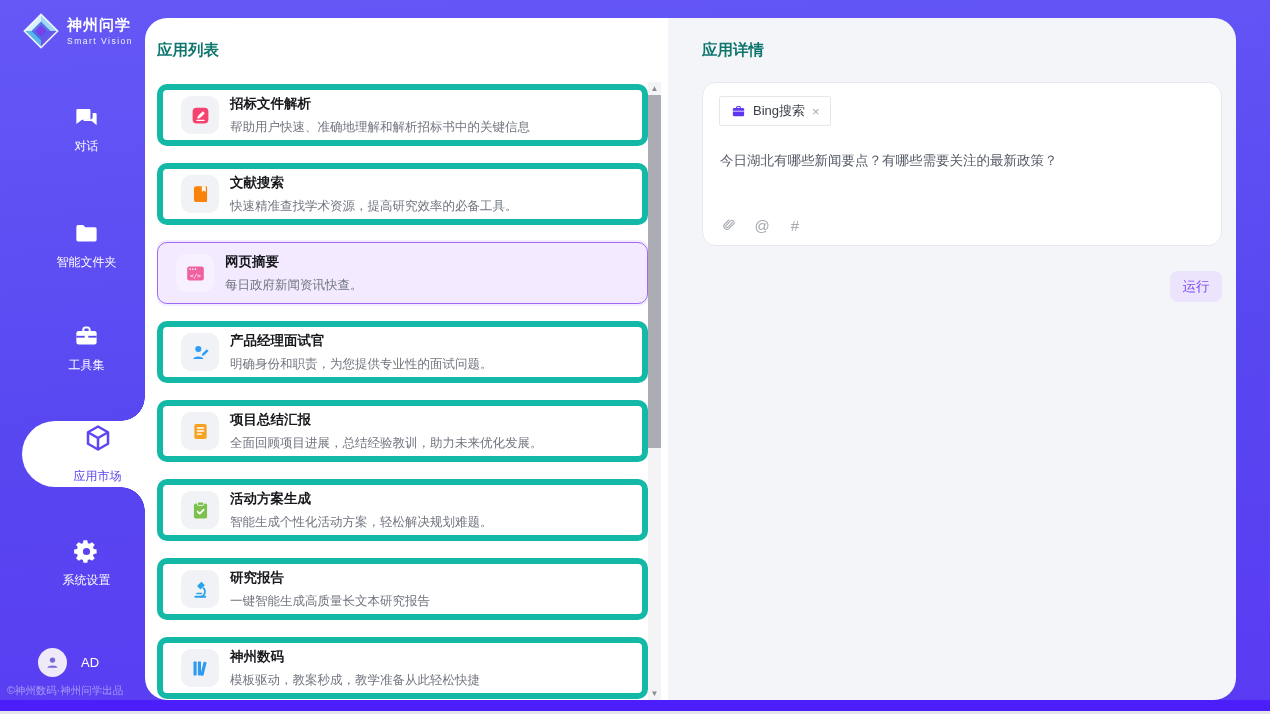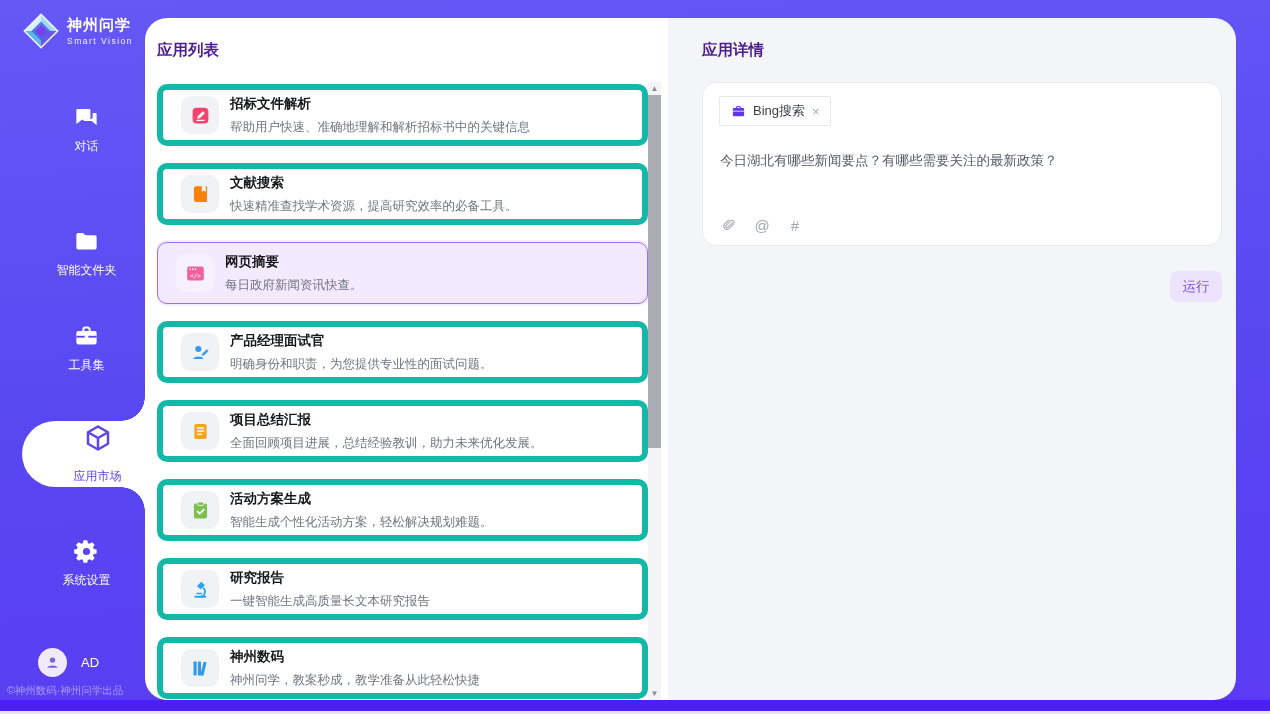--- a/index.html
+++ b/index.html
@@ -39,21 +39,21 @@
   .avatar { width:29px; height:29px; border-radius:50%; background:#EFE9FA; display:flex;
             align-items:center; justify-content:center; }
   .avatar svg { width:17px; height:17px; color:#7568D6; }
   .user-initials { font-size:13px; color:#fff; }
   .sidebar-footer { position:absolute; left:7px; top:684px; font-size:10.5px; color:rgba(255,255,255,.45); white-space:nowrap; }
 
   
   .main { position:absolute; left:145px; top:18px; width:1091px; height:682px;
           border-radius:22px; overflow:hidden; display:flex; }
   .list-pane { width:523px; background:#fff; position:relative; flex:none; }
-  .pane-title { position:absolute; top:22px; font-size:15.5px; font-weight:bold; color:#4c1d95; }
+  .pane-title { position:absolute; top:22px; font-size:15.5px; font-weight:bold; color:#0f766e; }
   .list-pane .pane-title { left:12px; }
 
   .app-list { position:absolute; left:12px; top:66px; width:491px; height:616px; overflow:hidden; }
   .app-card { position:relative; width:491px; height:62px; background:#fff; border:6px solid #14b8a6;
               border-radius:10px; margin-bottom:17px; display:flex; align-items:center;
               padding:0 12px 0 18px; cursor:pointer; }
   .app-card.selected { background:#F3EAFF; border:1.5px solid #9D6BF3;
                        box-shadow:0 0 0 2px rgba(155,107,243,.12); }
   .app-icon { flex:none; width:38px; height:38px; border-radius:10px; background:#F1F2F6;
               display:flex; align-items:center; justify-content:center; margin-right:11px; }
@@ -117,21 +117,21 @@
     <nav id="sidebar-nav">
         <div class="nav-item" style="top: 104px;">
           <span class="nav-icon"><svg viewBox="0 0 24 24">
               <g fill="currentColor">
                 <path d="M3 4.5h11.5a1 1 0 0 1 1 1V13a1 1 0 0 1-1 1H8l-5 3.8V5.5a1 1 0 0 1 1-1z"></path>
                 <path d="M17.5 8H20a1 1 0 0 1 1 1v9.8L16.6 15H10a1 1 0 0 1-1-1v-.5h6.5a2 2 0 0 0 2-2V8z"></path>
               </g>
             </svg></span>
           <span class="nav-label">对话</span>
         </div>
-        <div class="nav-item" style="top: 228px; justify-content: flex-end;">
+        <div class="nav-item" style="top: 220px; justify-content: flex-end;">
           <span class="nav-icon"><svg viewBox="0 0 24 24">
               <path d="M3 6a1.5 1.5 0 0 1 1.5-1.5H9l2 2h8.5A1.5 1.5 0 0 1 21 8v9.5a1.5 1.5 0 0 1-1.5 1.5h-15A1.5 1.5 0 0 1 3 17.5V6z" fill="currentColor"></path>
             </svg></span>
           <span class="nav-label">智能文件夹</span>
         </div>
         <div class="nav-item" style="top: 323px;">
           <span class="nav-icon"><svg viewBox="0 0 24 24">
               <path d="M9.2 7V5.8A1.8 1.8 0 0 1 11 4h2a1.8 1.8 0 0 1 1.8 1.8V7" fill="none" stroke="currentColor" stroke-width="1.8"></path>
               <rect x="3" y="7" width="18" height="12" rx="2" fill="currentColor"></rect>
               <path d="M3 12.2h18" stroke="#5847F1" stroke-width="1.6"></path>
@@ -266,21 +266,21 @@
               <svg viewBox="0 0 24 24">
                 <g fill="currentColor">
                   <rect x="4" y="4" width="3.6" height="16" rx="0.8"></rect>
                   <rect x="9" y="4" width="3.6" height="16" rx="0.8"></rect>
                   <rect x="13.6" y="4.4" width="3.6" height="16" rx="0.8" transform="rotate(14 15.4 12.4)"></rect>
                 </g>
               </svg>
             </span>
             <div class="app-text">
               <div class="app-title">神州数码</div>
-              <div class="app-desc">神州问学，教案秒成，教学准备从此轻松快捷</div>
+              <div class="app-desc">模板驱动，教案秒成，教学准备从此轻松快捷</div>
             </div>
           </div>
         </div>
       <div class="scrollbar">
         <div class="sb-arrow up">▲</div>
         <div class="sb-thumb"></div>
         <div class="sb-arrow down">▼</div>
       </div>
     </div>
 

